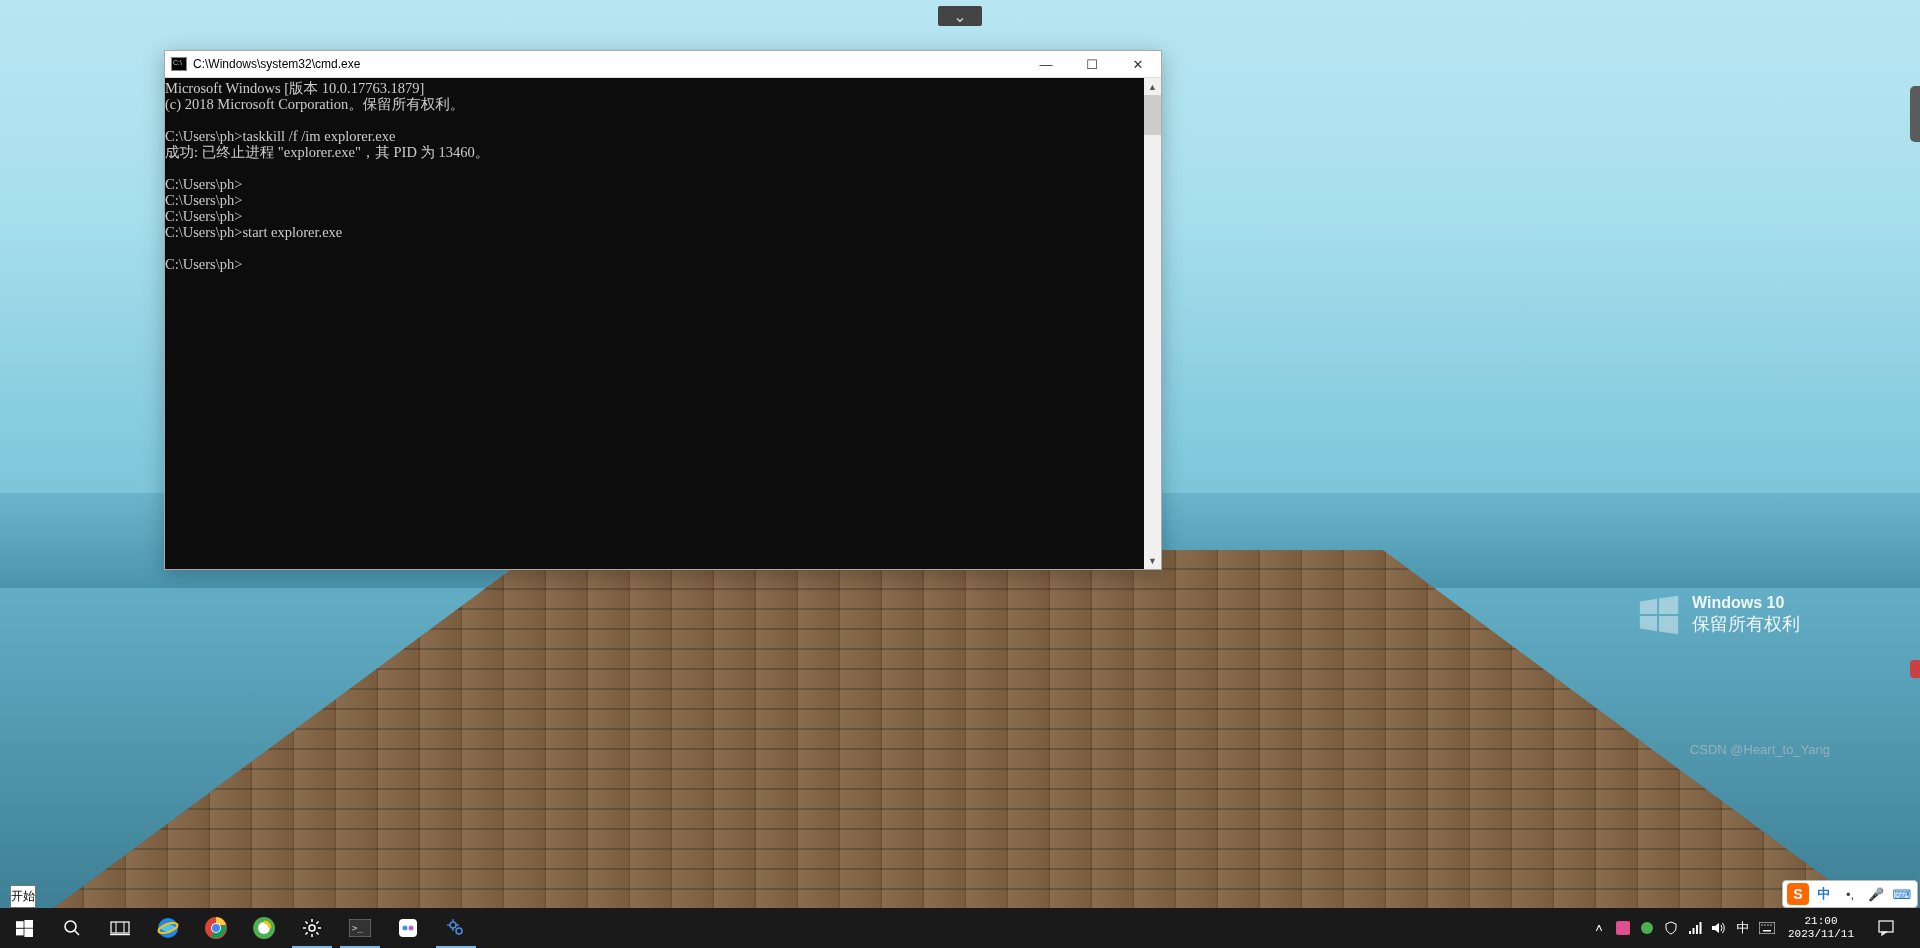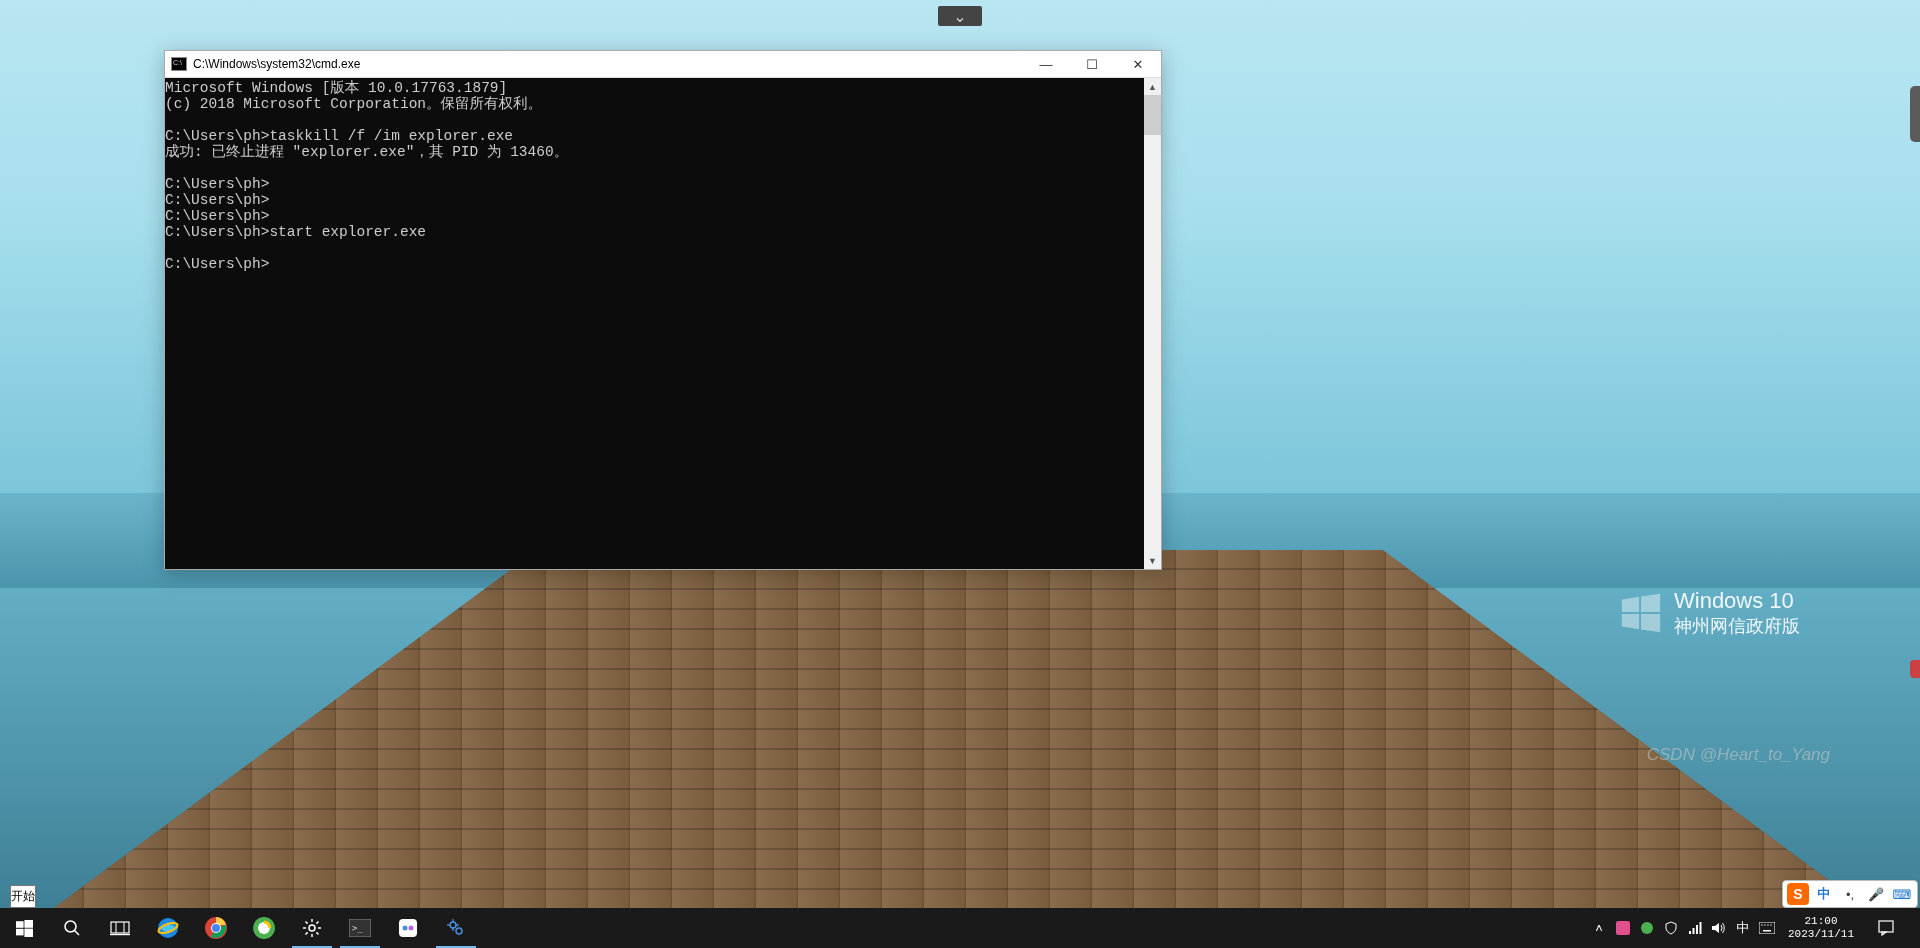--- a/index.html
+++ b/index.html
@@ -53,48 +53,48 @@
 .win-btns { display: flex; height: 100%; }
 .win-btn {
   width: 46px; height: 100%; display: flex; align-items: center; justify-content: center;
   font-size: 13px; color: #333; cursor: pointer;
 }
 .cmd-body {
   flex: 1; background: #0c0c0c; position: relative; display: flex;
 }
 .cmd-content {
   flex: 1; padding: 2px 0 0 0; color: #cccccc;
-  font-family: Liberation Mono, monospace;
+  font-family: Liberation Serif, serif;
   font-size: 14.5px; line-height: 16px; white-space: pre;
 }
 .cmd-scroll {
   width: 17px; background: #f0f0f0; display: flex; flex-direction: column;
 }
 .cmd-scroll-btn {
   height: 17px; background: #f0f0f0; display: flex; align-items: center; justify-content: center;
   font-size: 9px; color: #555;
 }
 .cmd-scroll-thumb { height: 40px; background: #cdcdcd; margin: 0; }
 .cmd-scroll-track { flex: 1; }
 
 
 .watermark {
   position: absolute; right: 120px; bottom: 310px;
   color: rgba(255,255,255,0.9); display: flex; align-items: center; gap: 10px;
 }
 .watermark-logo { width: 46px; height: 46px; opacity: 0.6; position: relative; }
 .watermark-logo svg { width: 100%; height: 100%; }
 .watermark-text { display: flex; flex-direction: column; }
-.watermark-text .l1 { font-size: 22px; font-weight: 400; }
+.watermark-text .l1 { font-size: 16px; font-weight: 700; }
 .watermark-text .l2 { font-size: 18px; font-weight: 500; }
 
 
 .csdn-overlay {
-  position: absolute; right: 90px; bottom: 183px;
-  color: rgba(200,200,200,0.55); font-size: 17px; font-style: italic;
+  position: absolute; right: 90px; bottom: 191px;
+  color: rgba(200,200,200,0.55); font-size: 13px;
 }
 
 
 .start-tooltip {
   position: absolute; left: 10px; bottom: 40px;
   background: #fff; border: 1px solid #767676; padding: 2px 0;
   font-size: 12px; color: #000;
 }
 
 
@@ -196,21 +196,21 @@
         <g fill="rgba(255,255,255,0.7)">
           <polygon points="4,10 22,7 22,23 4,23"></polygon>
           <polygon points="24,6.7 44,4 44,23 24,23"></polygon>
           <polygon points="4,25 22,25 22,41 4,38"></polygon>
           <polygon points="24,25 44,25 44,44 24,41.3"></polygon>
         </g>
       </svg>
   </div>
   <div class="watermark-text">
     <div class="l1">Windows 10</div>
-    <div class="l2">神州网信政府版</div>
+    <div class="l2">保留所有权利</div>
   </div>
 </div>
 
 <div class="csdn-overlay">CSDN @Heart_to_Yang</div>
 
 <div class="start-tooltip">开始</div>
 
 <div class="ime">
   <div class="ime-logo">S</div>
   <div class="ime-item" style="color:#2277cc;font-weight:bold">中</div>

